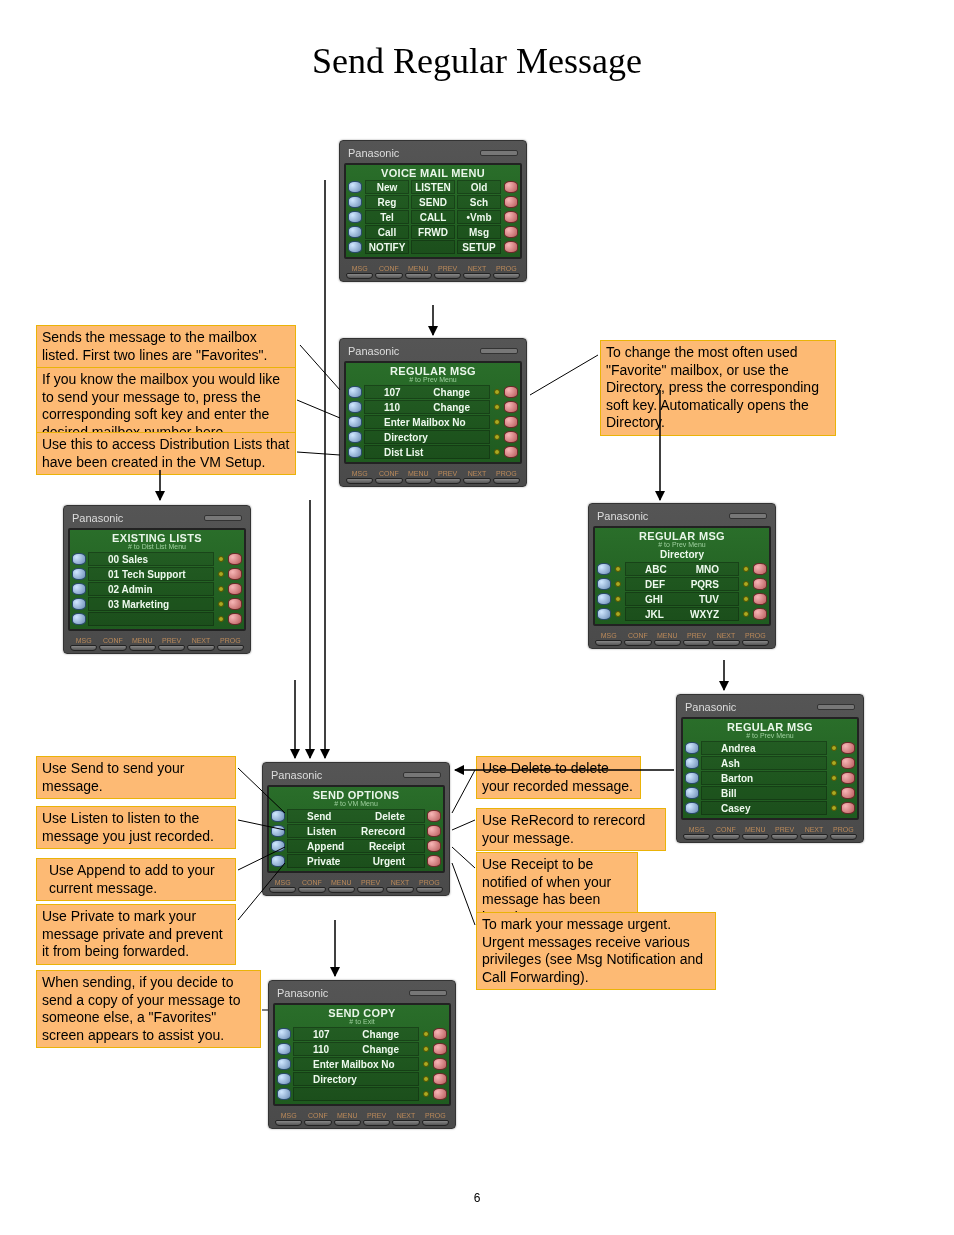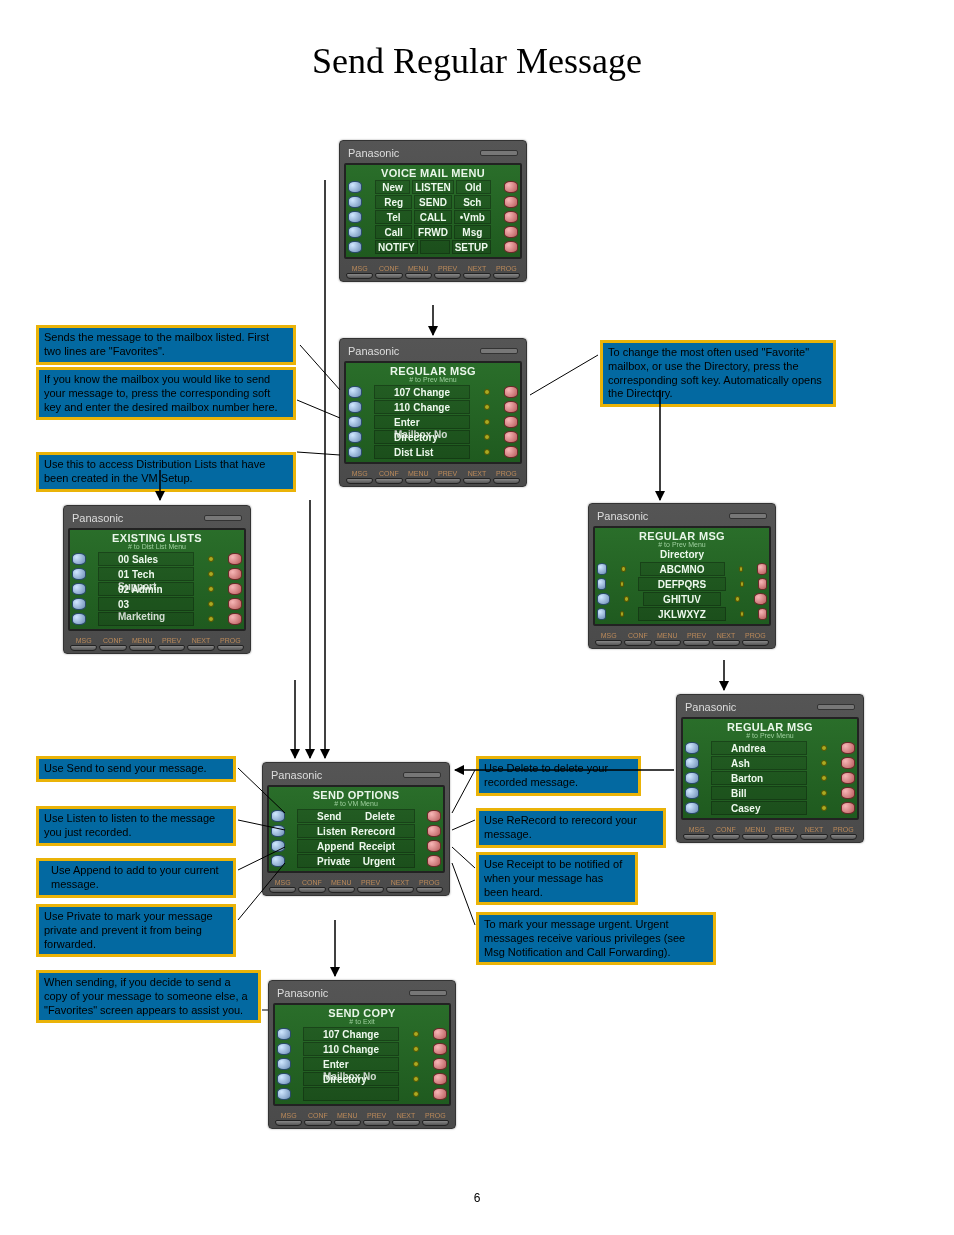--- a/index.html
+++ b/index.html
@@ -72,21 +72,21 @@
   .screen-sub {
     text-align: center;
     font-size: 7px;
     color: #9ecf9e;
     margin-top: -1px;
     margin-bottom: 2px;
   }
   .row {
     display: flex;
     align-items: center;
-    gap: 12px;
+    gap: 2px;
     margin: 1px 0;
   }
   .sk-left, .sk-right {
     width: 14px; height: 12px;
     border-radius: 6px / 4px;
   }
   .sk-left  { background: radial-gradient(circle at 30% 30%, #cfe7ff, #6b8cb5); border:1px solid #2a4a6a;}
   .sk-right { background: radial-gradient(circle at 30% 30%, #f7b6b6, #b65a5a); border:1px solid #6a2a2a;}
   .cell {
     flex: 1;
@@ -125,23 +125,23 @@
     height: 6px;
     background: linear-gradient(#888,#555);
     border:1px solid #222;
     border-radius: 3px 3px 6px 6px;
     margin-top: 1px;
   }
 
   
   .desc {
     position: absolute;
-    border: 3px solid #eab308;
-    background: #0369a1;
-    font-size: 11px;
+    border: 1px solid #eab308;
+    background: #fdba74;
+    font-size: 14px;
     line-height: 1.25;
     padding: 3px 5px;
   }
 
   
   svg.arrows {
     position: absolute;
     top: 0; left: 0;
     width: 954px; height: 1235px;
     pointer-events: none;
@@ -165,21 +165,21 @@
     padding: 1px 2px;
   }
 </style>
 </head>
 <body>
 
 <div class="title">Send Regular Message</div>
 
 <div class="desc" style="top:325px; left:36px; width:260px;">Sends the message to the mailbox listed. First two lines are "Favorites".</div>
 <div class="desc" style="top:367px; left:36px; width:260px;">If you know the mailbox you would like to send your message to, press the corresponding soft key and enter the desired mailbox number here.</div>
-<div class="desc" style="top:452px; left:36px; width:260px;">Use this to access Distribution Lists that have been created in the VM Setup.</div>
+<div class="desc" style="top:432px; left:36px; width:260px;">Use this to access Distribution Lists that have been created in the VM Setup.</div>
 
 <div class="desc" style="top:340px; left:600px; width:236px;">To change the most often used "Favorite" mailbox, or use the Directory, press the corresponding soft key.  Automatically opens the Directory.</div>
 
 <div class="desc" style="top:756px; left:36px; width:200px;">Use Send  to send your message.</div>
 <div class="desc" style="top:806px; left:36px; width:200px;">Use Listen to listen to the message you just recorded.</div>
 <div class="desc" style="top:858px; left:36px; width:200px;padding-left:12px;">Use Append to add to your current message.</div>
 <div class="desc" style="top:904px; left:36px; width:200px;">Use Private to mark your message private and prevent it from being forwarded.</div>
 
 <div class="desc" style="top:756px; left:476px; width:165px;">Use Delete to delete your recorded message.</div>
 <div class="desc" style="top:808px; left:476px; width:190px;">Use ReRecord to rerecord your message.</div>

